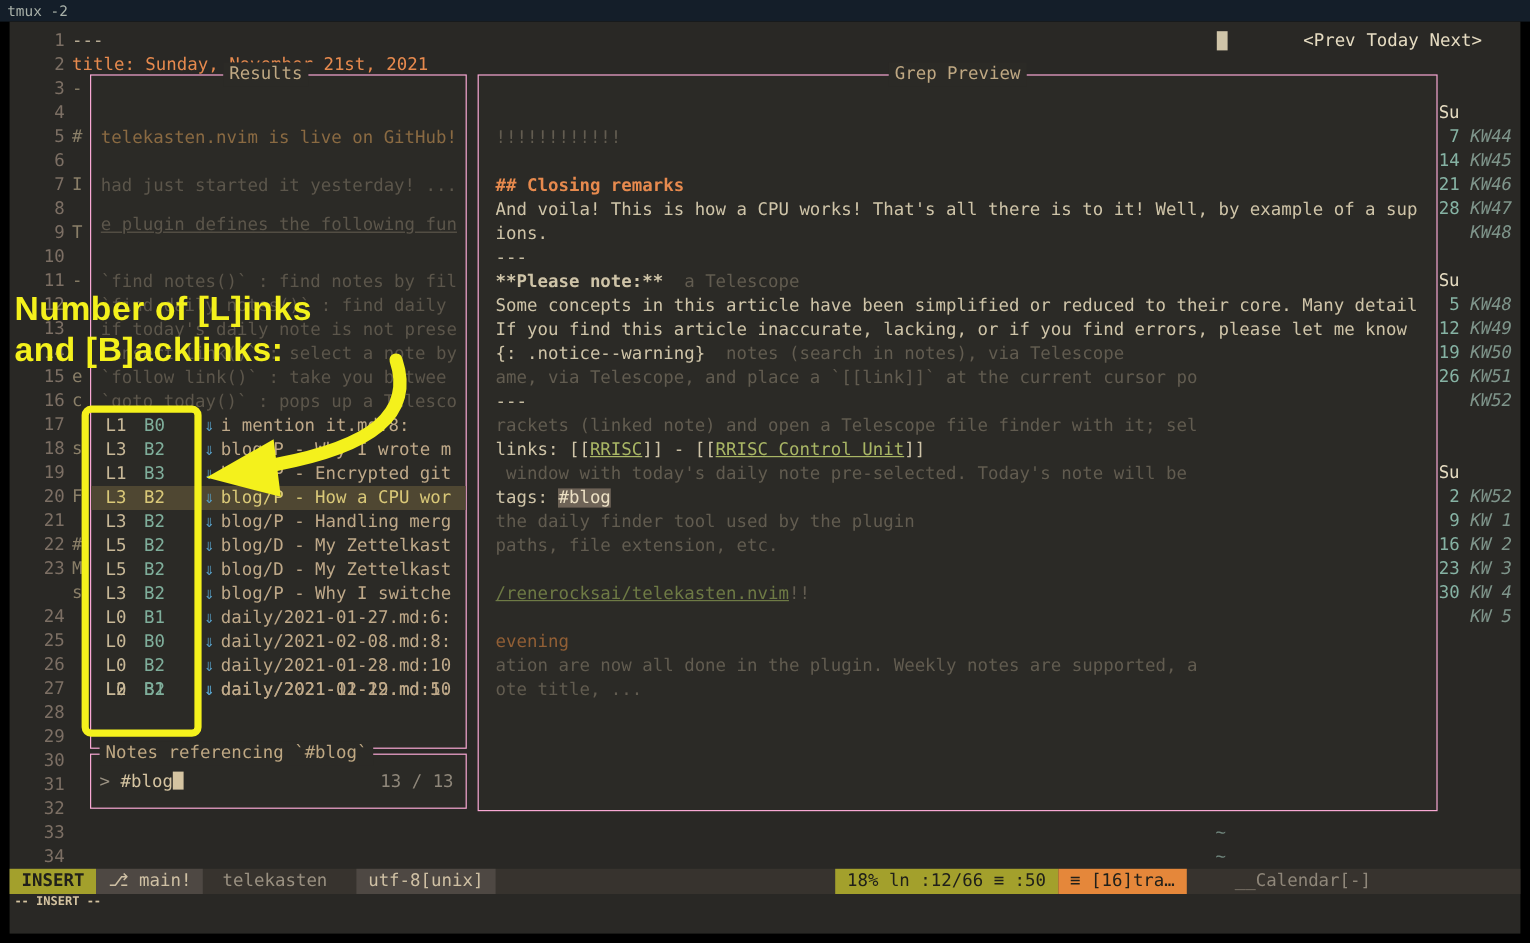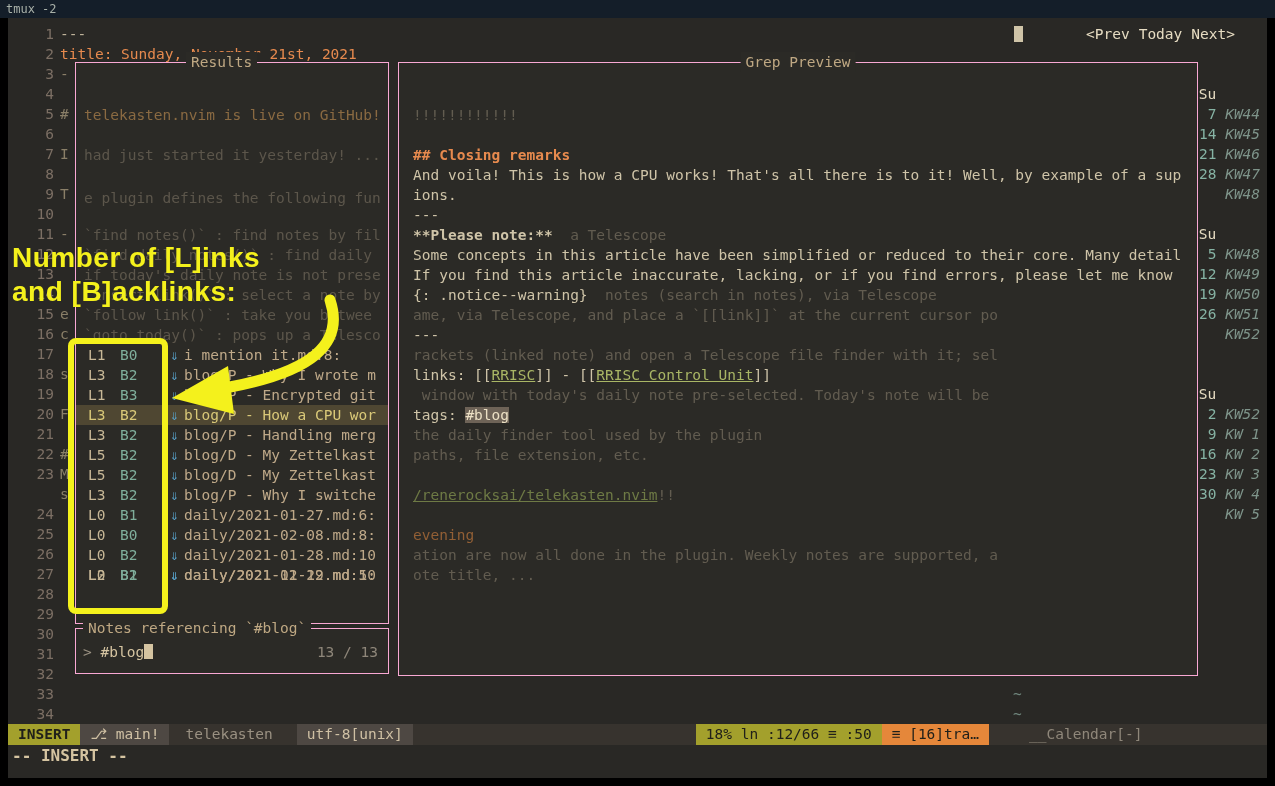--- a/index.html
+++ b/index.html
@@ -82,21 +82,21 @@
   .seg-mode{background:#a3a02c;color:#20201a;font-weight:bold}
   .seg-branch{background:#4e4843;color:#cfc0a4}
   .seg-file{color:#e78a4e}
   .seg-ft{color:#9a9182;padding-left:16px}
   .seg-enc{background:#4e4843;color:#cfc0a4;margin-left:14px}
   .spacer{flex:1}
   .seg-pos{background:#a3a02c;color:#20201a}
   .seg-tab{background:#e5873a;color:#20201a}
   .seg-cal{width:278px;color:#8f877a;padding-left:40px}
 
-  #cmdline{position:absolute;left:12px;top:746px;color:#d5c4a1;font-size:16px;font-weight:bold;
+  #cmdline{position:absolute;left:12px;top:746px;color:#d5c4a1;font-size:10px;font-weight:bold;
     white-space:pre;z-index:20}
 
   
   #lbox{position:absolute;left:68px;top:338px;width:100px;height:276px;border:6px solid #f4f11c;
     border-radius:8px;z-index:40}
   .ann{position:absolute;left:12px;font-family:"Liberation Sans",sans-serif;font-weight:bold;
     font-size:28px;color:#f4f11c;z-index:45;letter-spacing:.5px;white-space:pre}
   #ann1{top:242px}
   #ann2{top:276px}
   #arrow{position:absolute;left:0;top:0;width:1275px;height:786px;z-index:50;pointer-events:none}
@@ -225,21 +225,21 @@
 </div>
 
 <div class="float" id="results">
   <div class="wtitle">Results</div>
   <div id="results-body">
       <div class="row rbg dim" style="top: 22px;"></div>
       <div class="row rbg dimhl" style="top: 42px;">telekasten.nvim is live on GitHub!</div>
       <div class="row rbg dim" style="top: 62px;"></div>
       <div class="row rbg dim" style="top: 82px;">had just started it yesterday! ...</div>
       <div class="row rbg dim" style="top: 102px;"></div>
-      <div class="row rbg dim" style="top: 125px;">e plugin defines the following fun</div>
+      <div class="row rbg dim" style="top: 115px; text-decoration: underline;">e plugin defines the following fun</div>
       <div class="row rbg dim" style="top: 142px;"></div>
       <div class="row rbg dim" style="top: 162px;">`find notes()` : find notes by fil</div>
       <div class="row rbg dim" style="top: 182px;">`find daily notes()` : find daily</div>
       <div class="row rbg dim" style="top: 202px;">if today's daily note is not prese</div>
       <div class="row rbg dim" style="top: 222px;">`insert link()` : select a note by</div>
       <div class="row rbg dim" style="top: 242px;">`follow link()` : take you betwee</div>
       <div class="row rbg dim" style="top: 262px;">`goto today()` : pops up a Telesco</div>
       <div class="row entry" style="top: 282px;"><span class="eL">L1</span><span class="eB">B0</span><span class="eIcon">⇓</span><span class="eTxt">i mention it.md:8:</span></div>
       <div class="row entry" style="top: 302px;"><span class="eL">L3</span><span class="eB">B2</span><span class="eIcon">⇓</span><span class="eTxt">blog/P - Why I wrote m</span></div>
       <div class="row entry" style="top: 322px;"><span class="eL">L1</span><span class="eB">B3</span><span class="eIcon">⇓</span><span class="eTxt">blog/P - Encrypted git</span></div>

